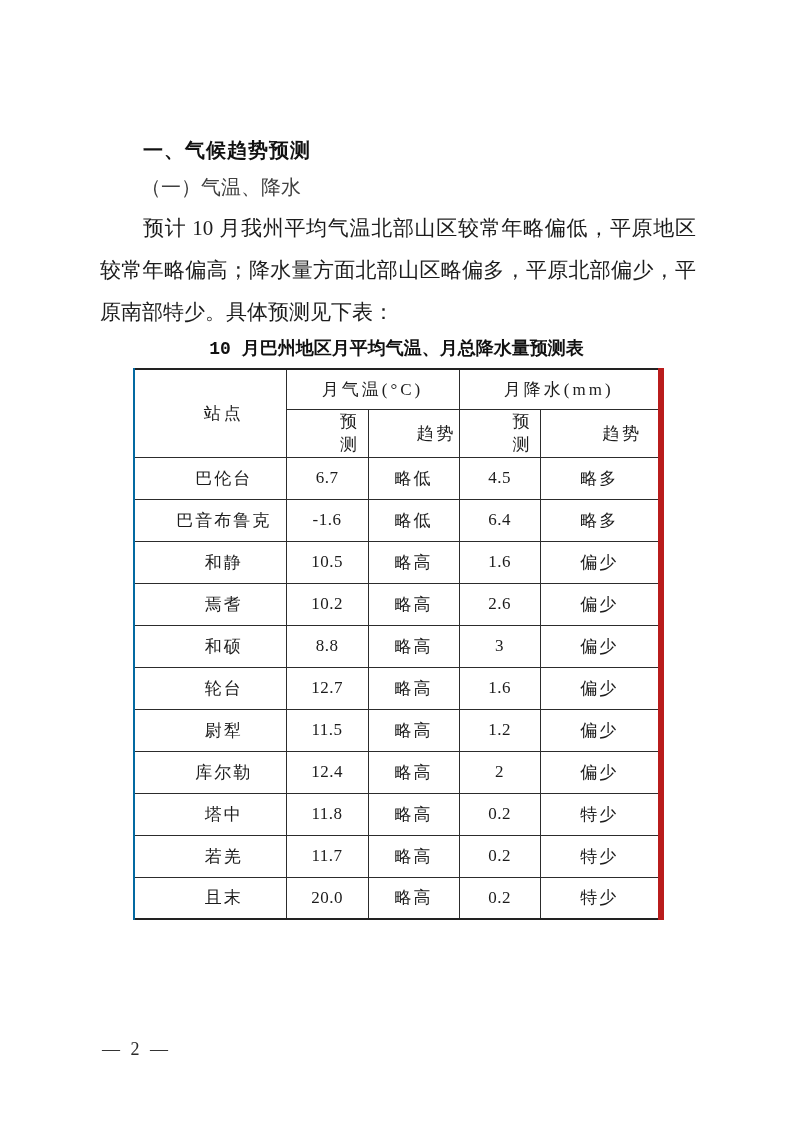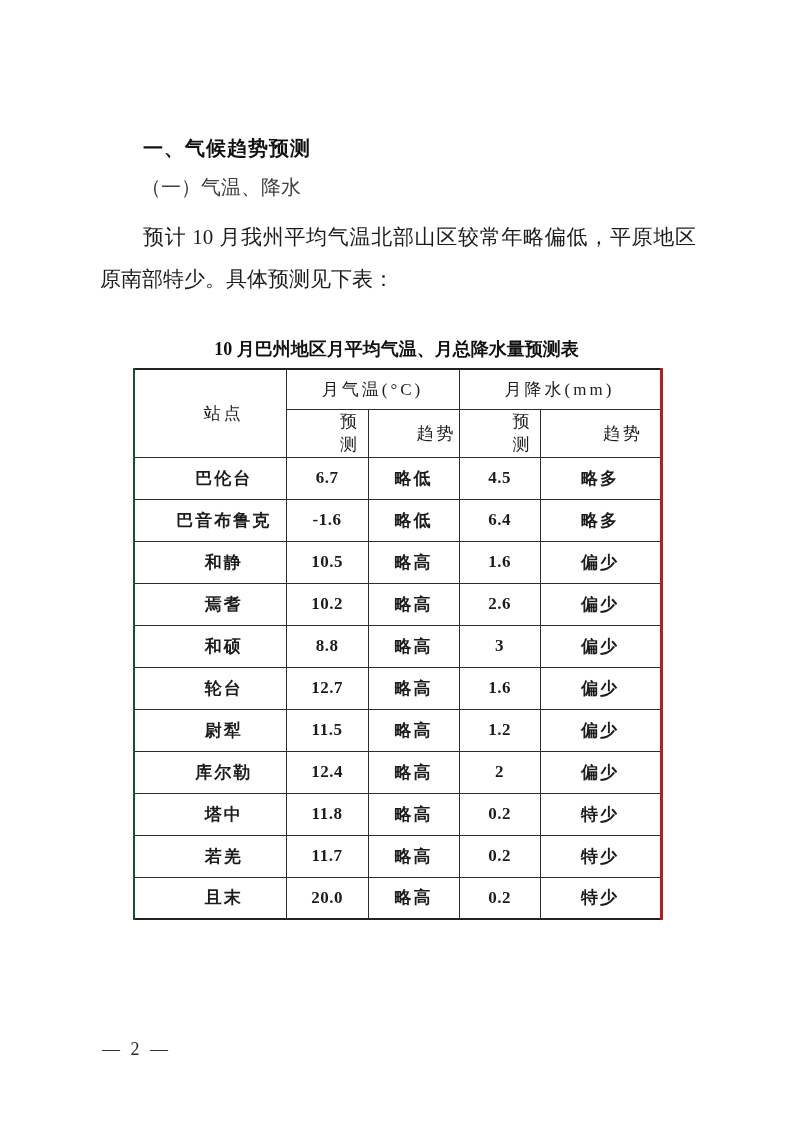--- a/index.html
+++ b/index.html
@@ -11,41 +11,41 @@
     margin: 0 auto;
     background: #ffffff;
     font-family: "Liberation Serif", "DejaVu Serif", serif;
     color: #1c1c1c;
     overflow: hidden;
   }
   .section-heading {
     position: absolute;
     left: 143px;
     top: 137px;
-    font-family: Liberation Mono, monospace;
+    font-family: Liberation Sans, sans-serif;
     font-size: 20px;
     font-weight: bold;
     color: #111;
     letter-spacing: 1px;
     line-height: 26px;
   }
   .sub-heading {
     position: absolute;
     left: 141px;
     font-size: 20px;
     font-weight: normal;
     color: #404040;
     line-height: 26px;
   }
   .sub-heading.first { top: 174px; }
   .sub-heading.second { top: 931px; }
   .body-paragraph {
     position: absolute;
     left: 100px;
-    top: 216px;
+    top: 207px;
     width: 596px;
     font-size: 21px;
     color: #1c1c1c;
   }
   .paragraph-line {
     line-height: 42px;
     height: 42px;
     white-space: nowrap;
     text-align: justify;
     text-align-last: justify;
@@ -55,21 +55,21 @@
   .paragraph-line.last {
     text-align: center;
     text-align-last: left;
   }
   .table-title {
     position: absolute;
     left: 133px;
     top: 337px;
     width: 527px;
     text-align: center;
-    font-family: Liberation Serif, serif;
+    font-family: Liberation Mono, monospace;
     font-size: 18px;
     font-weight: bold;
     color: #111;
     line-height: 24px;
   }
   table.forecast {
     position: absolute;
     left: 133px;
     top: 368px;
     width: 527px;
@@ -78,25 +78,25 @@
     font-size: 17px;
     color: #1c1c1c;
   }
   table.forecast td {
     border: 1px solid #2c2c2c;
     text-align: center;
     vertical-align: middle;
     padding: 0;
   }
   table.forecast { border: 2px solid #222; }
-  table.forecast td.outer-l { border-left: 2px solid #14532d; padding-left: 27px; }
-  table.forecast td.outer-r { border-right: 3px solid #b91c1c; }
+  table.forecast td.outer-l { border-left: 2px solid #0369a1; padding-left: 27px; }
+  table.forecast td.outer-r { border-right: 6px solid #b91c1c; }
   tr.hrow1 td { height: 40px; letter-spacing: 3px; }
   tr.hrow2 td { height: 48px; letter-spacing: 3px; padding-left: 46px; }
-  tr.drow td { height: 42px; letter-spacing: 2px; font-weight: bold; }
+  tr.drow td { height: 42px; letter-spacing: 2px; }
   td.num { letter-spacing: 0.5px !important; font-family: "Liberation Serif", serif; margin-left: 32px; }
   .page-number {
     position: absolute;
     left: 102px;
     top: 1039px;
     font-size: 18px;
     color: #2a2a2a;
     letter-spacing: 3px;
   }
 </style>
@@ -104,20 +104,21 @@
 <body>
 
 <div class="page">
 
   <div class="section-heading">一、气候趋势预测</div>
 
   <div class="sub-heading first">（一）气温、降水</div>
 
   <div class="body-paragraph">
     <div class="paragraph-line indent">预计 10 月我州平均气温北部山区较常年略偏低，平原地区</div>
+    <div class="paragraph-line">较常年略偏高；降水量方面北部山区略偏多，平原北部偏少，平</div>
     <div class="paragraph-line last">原南部特少。具体预测见下表：</div>
   </div>
 
   <div class="table-title">10 月巴州地区月平均气温、月总降水量预测表</div>
 
   <table class="forecast">
     <colgroup>
       <col style="width:152px">
       <col style="width:82px">
       <col style="width:91px">

